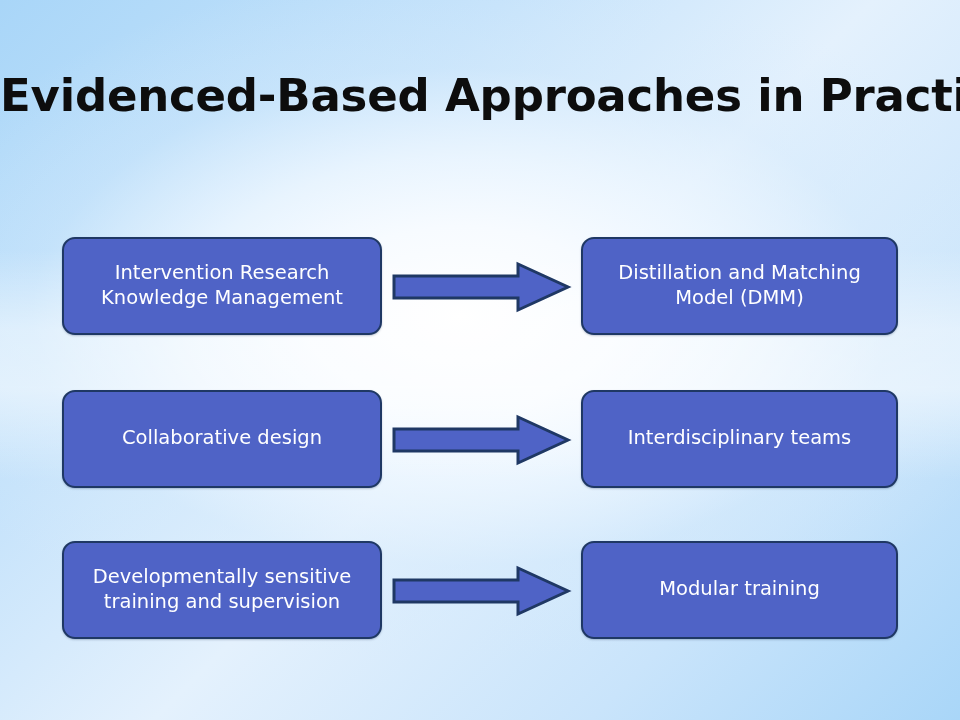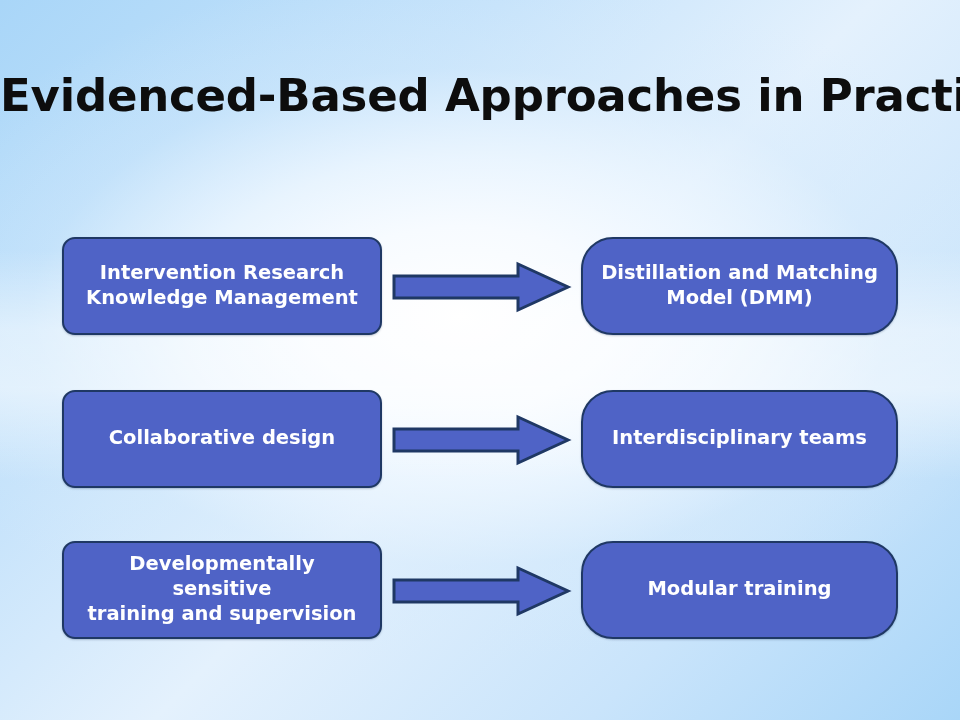--- a/index.html
+++ b/index.html
@@ -96,27 +96,25 @@
     box-shadow: 0 1px 2px rgba(20,40,80,0.25);
   }
 
   .node-box.left {
     left: 62px;
     width: 320px;
   }
   .node-box.right {
     left: 581px;
     width: 317px;
-    border-radius: 32px;
   }
 
   .node-label {
     display: block;
     white-space: pre-line;
-    font-weight: bold;
   }
 
   .arrow {
     position: absolute;
     left: 392px;
     top: 25px;
     width: 178px;
     height: 50px;
   }
   .arrow svg {

